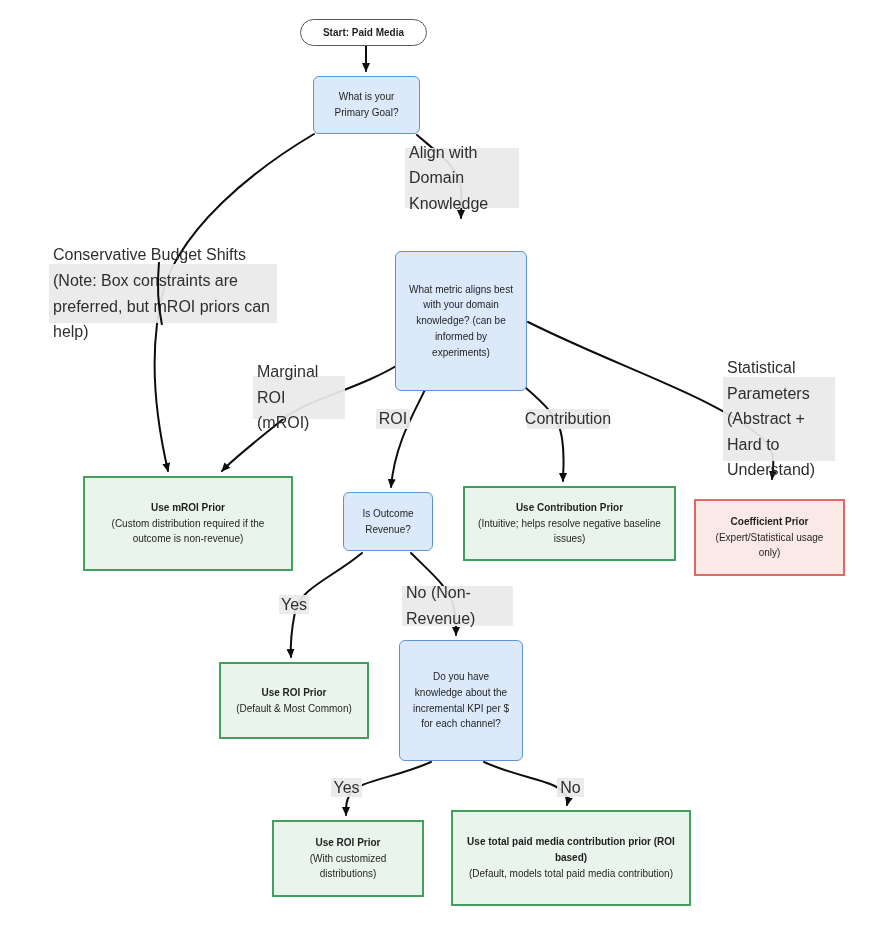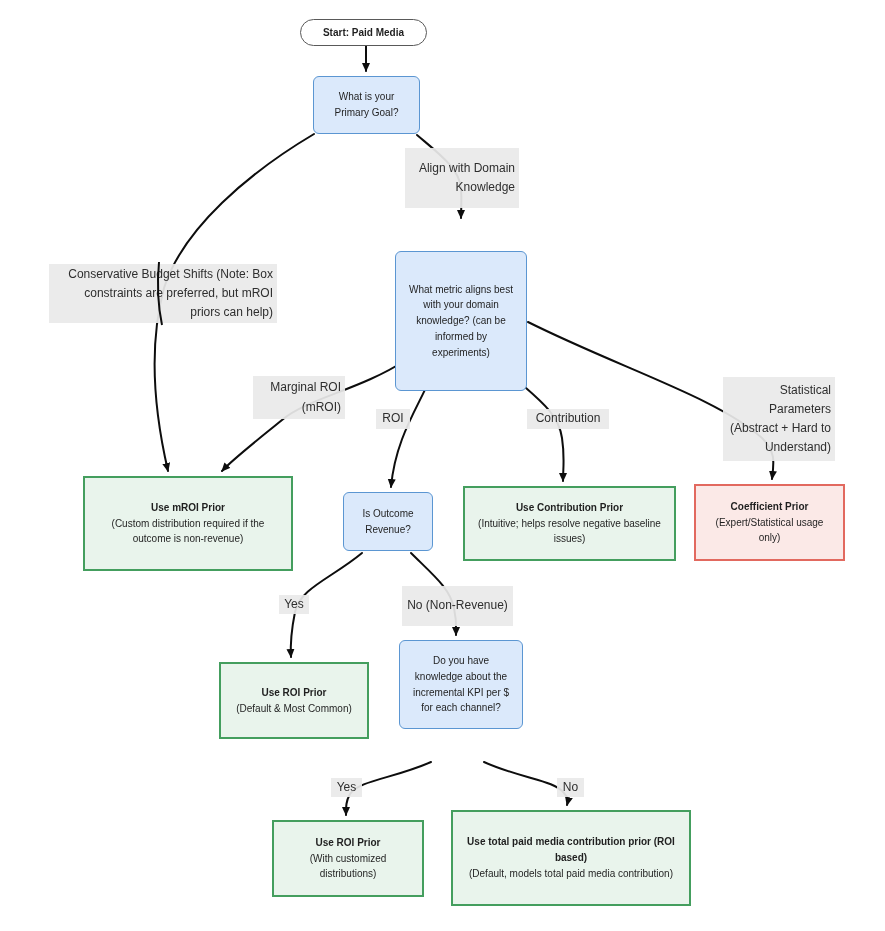--- a/index.html
+++ b/index.html
@@ -14,30 +14,30 @@
     align-items:center;justify-content:center;text-align:center;
     font-size:10px;line-height:1.58;color:#1f1f1f;box-sizing:border-box;
   }
   .node.question{
     background:#dbe9fb;border:1.5px solid #5b96d2;border-radius:6px;padding:4px 10px;
   }
   .node.recommend{
     background:#e9f4ec;border:2px solid #449e5e;border-radius:0;padding:4px 12px;
   }
   .node.caution{
-    background:#fbe9e7;border:2px solid #e2695f;border-radius:0;padding:4px 10px;
+    background:#fbe9e7;border:2px solid #e2695f;border-radius:0;padding:4px 10px;margin-top:15px;
   }
   .node.startpill{
     background:#ffffff;border:1.5px solid #595959;border-radius:14px;
     font-weight:bold;padding:2px 10px;
   }
   .node .title{font-weight:bold;}
   .edge-label{
     position:absolute;z-index:2;display:flex;align-items:center;justify-content:center;
-    text-align:right;font-size:12px;line-height:1.6;color:#2e2e2e;
+    text-align:left;font-size:16px;line-height:1.6;color:#2e2e2e;
     background:rgba(234,234,234,0.93);box-sizing:border-box;padding:1px 4px;
   }
 </style>
 </head>
 <body>
 
 <div class="canvas">
 
   <svg class="edges" width="885" height="931" viewBox="0 0 885 931">
     <defs>
@@ -92,21 +92,21 @@
   <div class="node caution" style="left:694px;top:484px;width:151px;height:77px;">
     <span class="title">Coefficient Prior</span>
     <span class="detail">(Expert/Statistical usage only)</span>
   </div>
 
   <div class="node recommend" style="left:219px;top:662px;width:150px;height:77px;">
     <span class="title">Use ROI Prior</span>
     <span class="detail">(Default &amp; Most Common)</span>
   </div>
 
-  <div class="node question" style="left:399px;top:640px;width:124px;height:89px;">Do you have knowledge about the incremental KPI per $ for each channel?</div>
+  <div class="node question" style="left:399px;top:640px;width:124px;height:121px;">Do you have knowledge about the incremental KPI per $ for each channel?</div>
 
   <div class="node recommend" style="left:272px;top:820px;width:152px;height:77px;">
     <span class="title">Use ROI Prior</span>
     <span class="detail">(With customized distributions)</span>
   </div>
 
   <div class="node recommend" style="left:451px;top:810px;width:240px;height:96px;">
     <span class="title">Use total paid media contribution prior (ROI based)</span>
     <span class="detail">(Default, models total paid media contribution)</span>
   </div>

